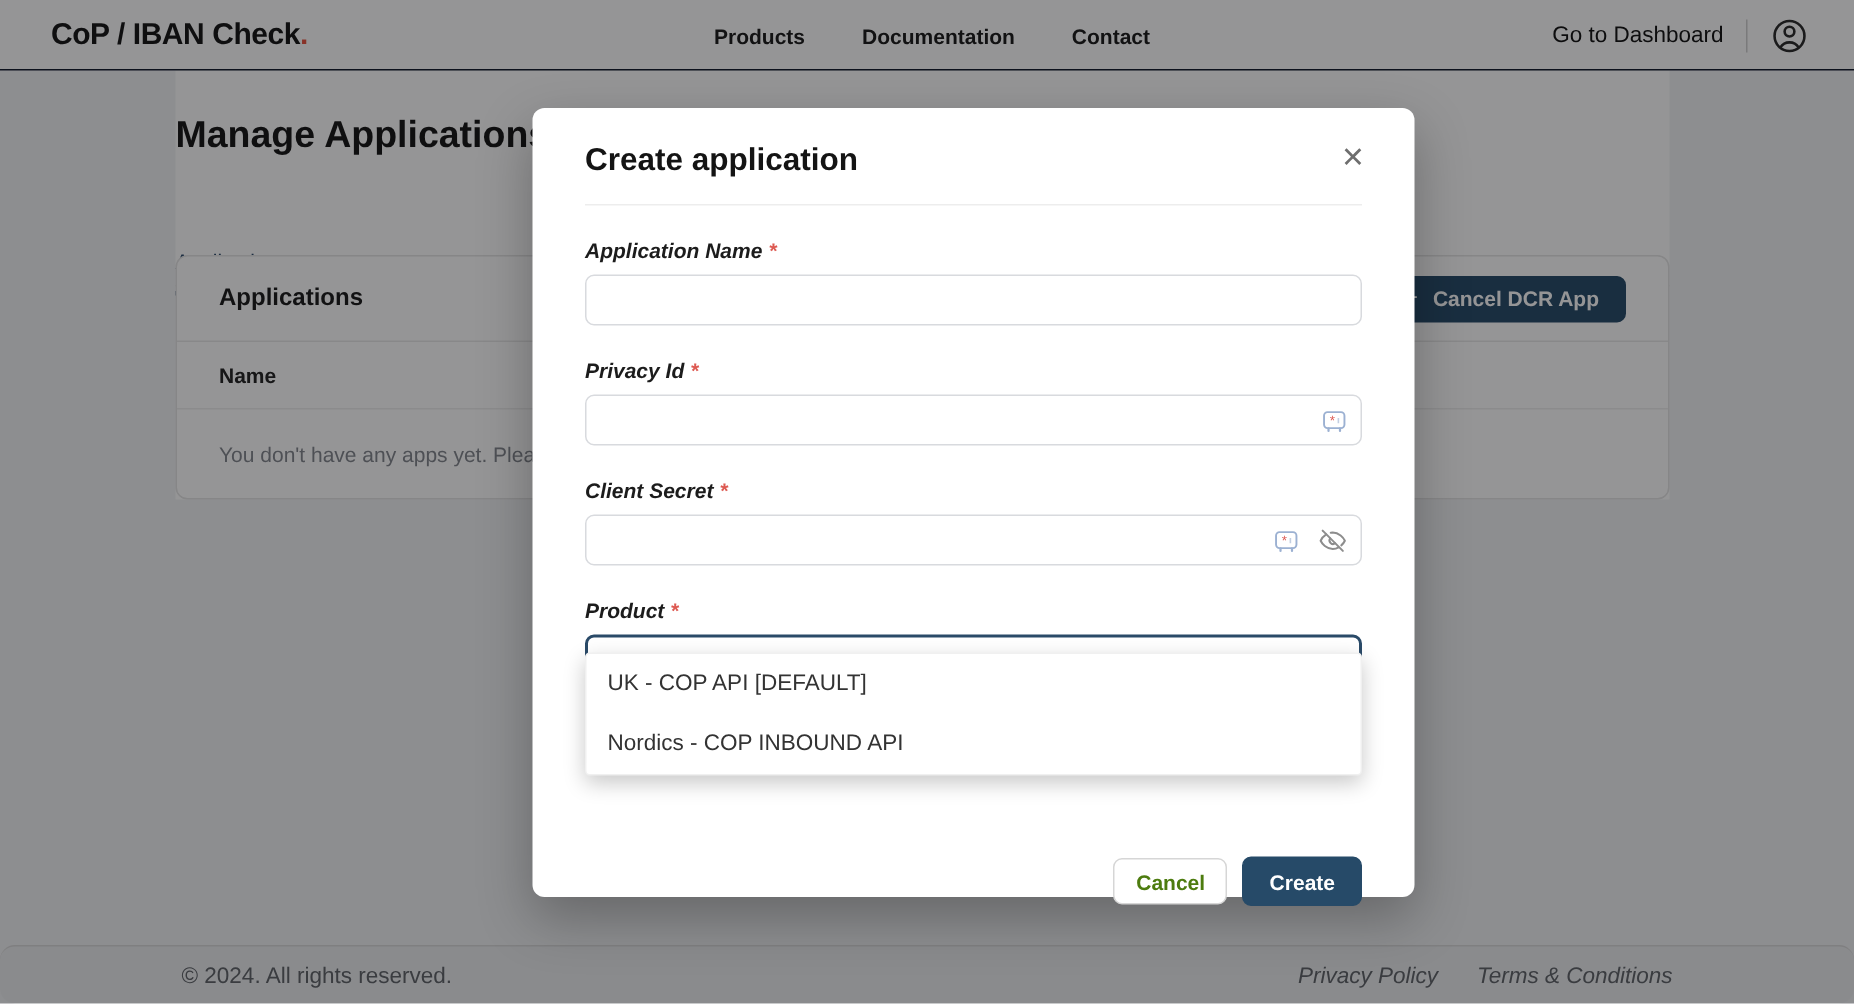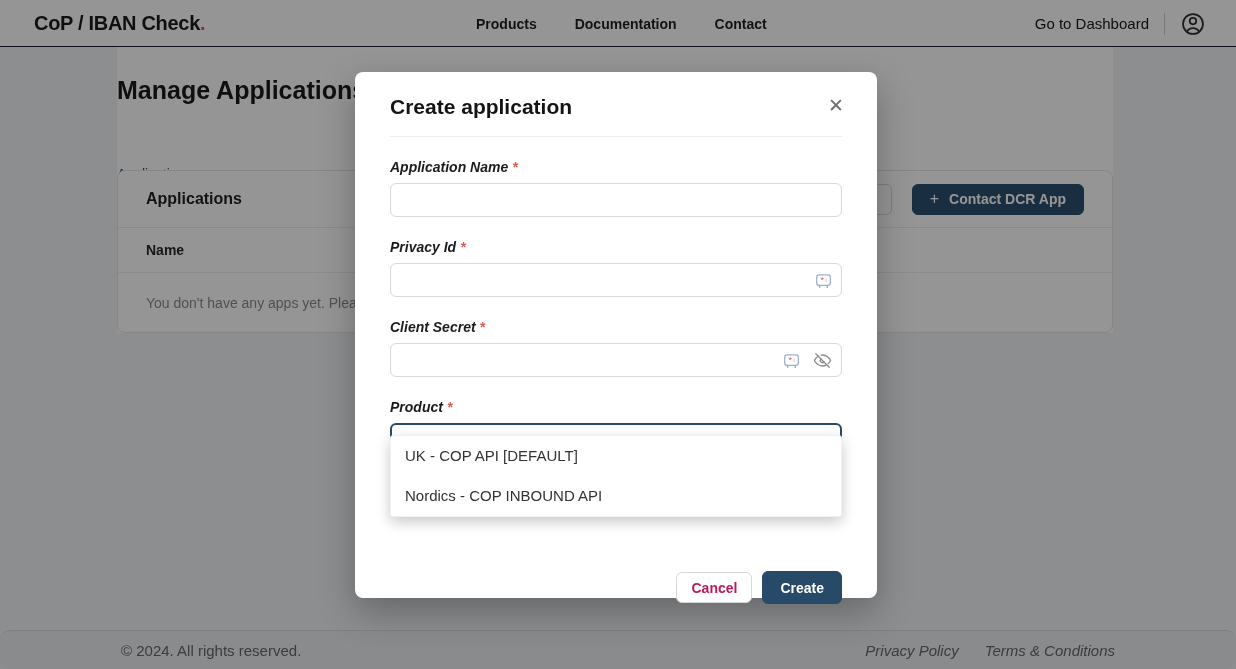--- a/index.html
+++ b/index.html
@@ -44,40 +44,40 @@
   
   .footer { position:absolute; left:0; bottom:0; width:100%; height:39px; background:#eceef0;
             border-top:1px solid #d8d8d8; display:flex; align-items:center;
             justify-content:space-between; padding:0 121px; z-index:1;border-radius:10px; }
   .footer, .footer span { font-size:15px; color:#5f6368; }
   .footer-links { display:flex; gap:26px; }
   .footer-links span { cursor:pointer;font-style:italic; }
 
   
   .overlay { position:absolute; inset:0; background:rgba(10,10,12,0.43); z-index:10; }
-  .modal { position:absolute; left:355px; top:72px; width:522px; height:526px; background:#fff;
+  .modal { position:absolute; left:355px; top:72px; width:588px; height:526px; background:#fff;
            border-radius:8px; box-shadow:0 14px 36px rgba(0,0,0,0.28); z-index:20; padding:0 35px; }
   .modal-title { padding-top:23px; font-size:21px; font-weight:bold; color:#141414; }
   .modal-close { position:absolute; top:24px; right:33px; font-size:19px; color:#6e6e6e;
                  line-height:1; cursor:pointer; }
   .modal-divider { margin-top:17px; border-bottom:1px solid #ededed; }
   .field-label { margin-top:22px; font-size:14px; font-weight:bold; color:#1c1c1c;font-style:italic; }
   .req { color:#dd5a52; margin-left:4px; font-weight:bold; }
   .input-wrap { position:relative; margin-top:8px; }
   .text-input { width:100%; height:34px; border:1px solid #d8dade; border-radius:6px;
                 padding:0 12px; font-size:14px; font-family:"Liberation Sans",sans-serif; outline:none; background:#fff; }
   .trail-icons { position:absolute; right:10px; top:0; height:34px; display:flex; align-items:center; gap:13px; }
   .select-box { position:relative; margin-top:8px; height:36px; border:2px solid #2a4a68; border-radius:6px;
                 background:#fff; cursor:pointer; display:flex; align-items:center; justify-content:flex-end;
                 padding:0 12px; }
   .dropdown { position:absolute; left:35px; right:35px; top:363px; background:#fff; border-radius:3px;
               box-shadow:0 5px 14px rgba(0,0,0,0.22); border:1px solid #f0f0f0; z-index:25; }
   .dropdown .option { padding:10px 14px; font-size:15px; color:#333; line-height:20px; cursor:pointer; }
   .modal-actions { display:flex; justify-content:flex-end; align-items:center; gap:10px; margin-top:112px; }
-  .btn-cancel { background:#fff; border:1px solid #d6d6d6; color:#be185d; padding:0 14px; height:31px; }
+  .btn-cancel { background:#fff; border:1px solid #d6d6d6; color:#4d7c0f; padding:0 14px; height:31px; }
   .btn-create { height:33px; padding:0 17px; }
   .icon { display:inline-flex; align-items:center; }
 </style>
 </head>
 <body>
 
 <div class="app">
 
   <div class="header">
     <div class="logo"><span>CoP / IBAN Check</span><span class="dot">.</span></div>
@@ -107,21 +107,21 @@
     <div class="card">
       <div class="card-head">
         <span class="card-title">Applications</span>
         <span class="card-actions">
           <span class="btn btn-outline">
             <span class="plus">+</span>
             <span>Create</span>
           </span>
           <span class="btn btn-navy">
             <span class="plus">+</span>
-            <span>Contact DCR App</span>
+            <span>Cancel DCR App</span>
           </span>
         </span>
       </div>
       <div class="thead-row">
         <span>Name</span>
       </div>
       <div class="empty-row">
         <span>You don't have any apps yet. Please c</span>
       </div>
     </div>

